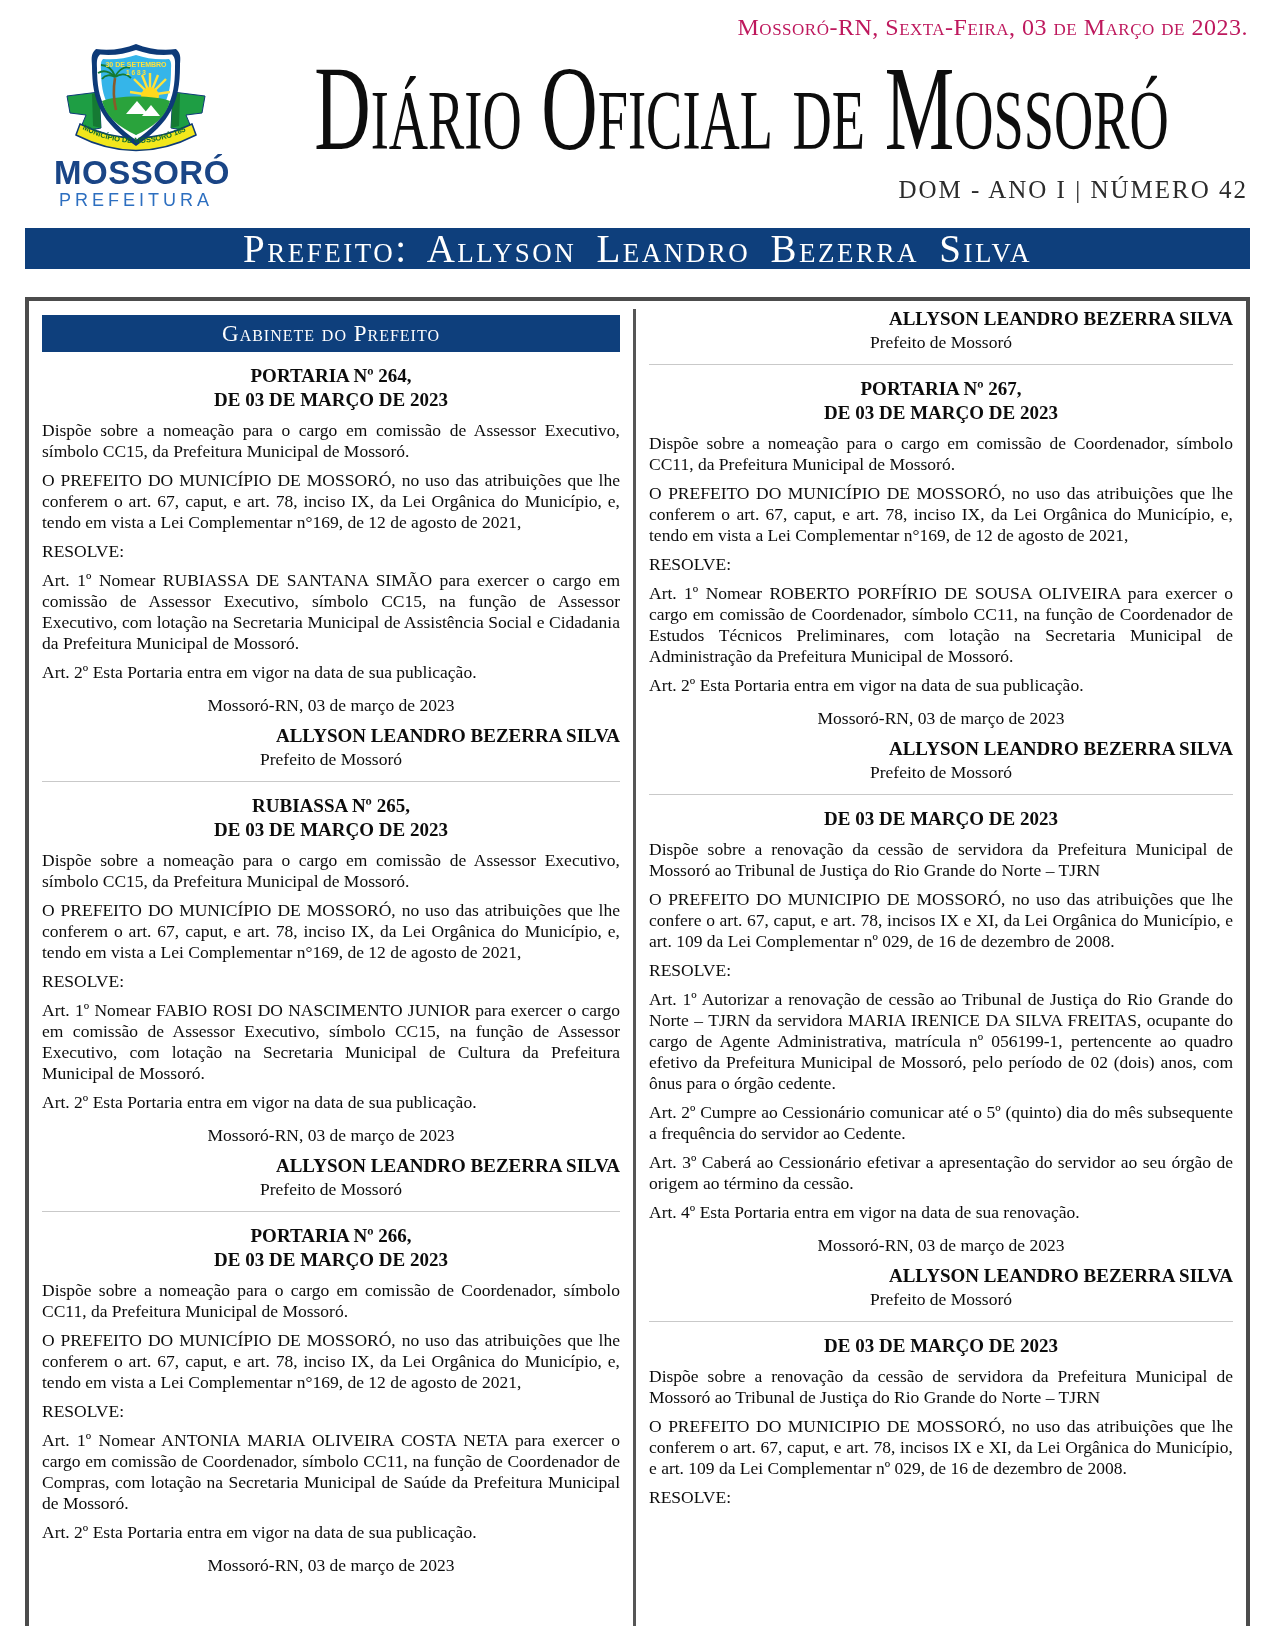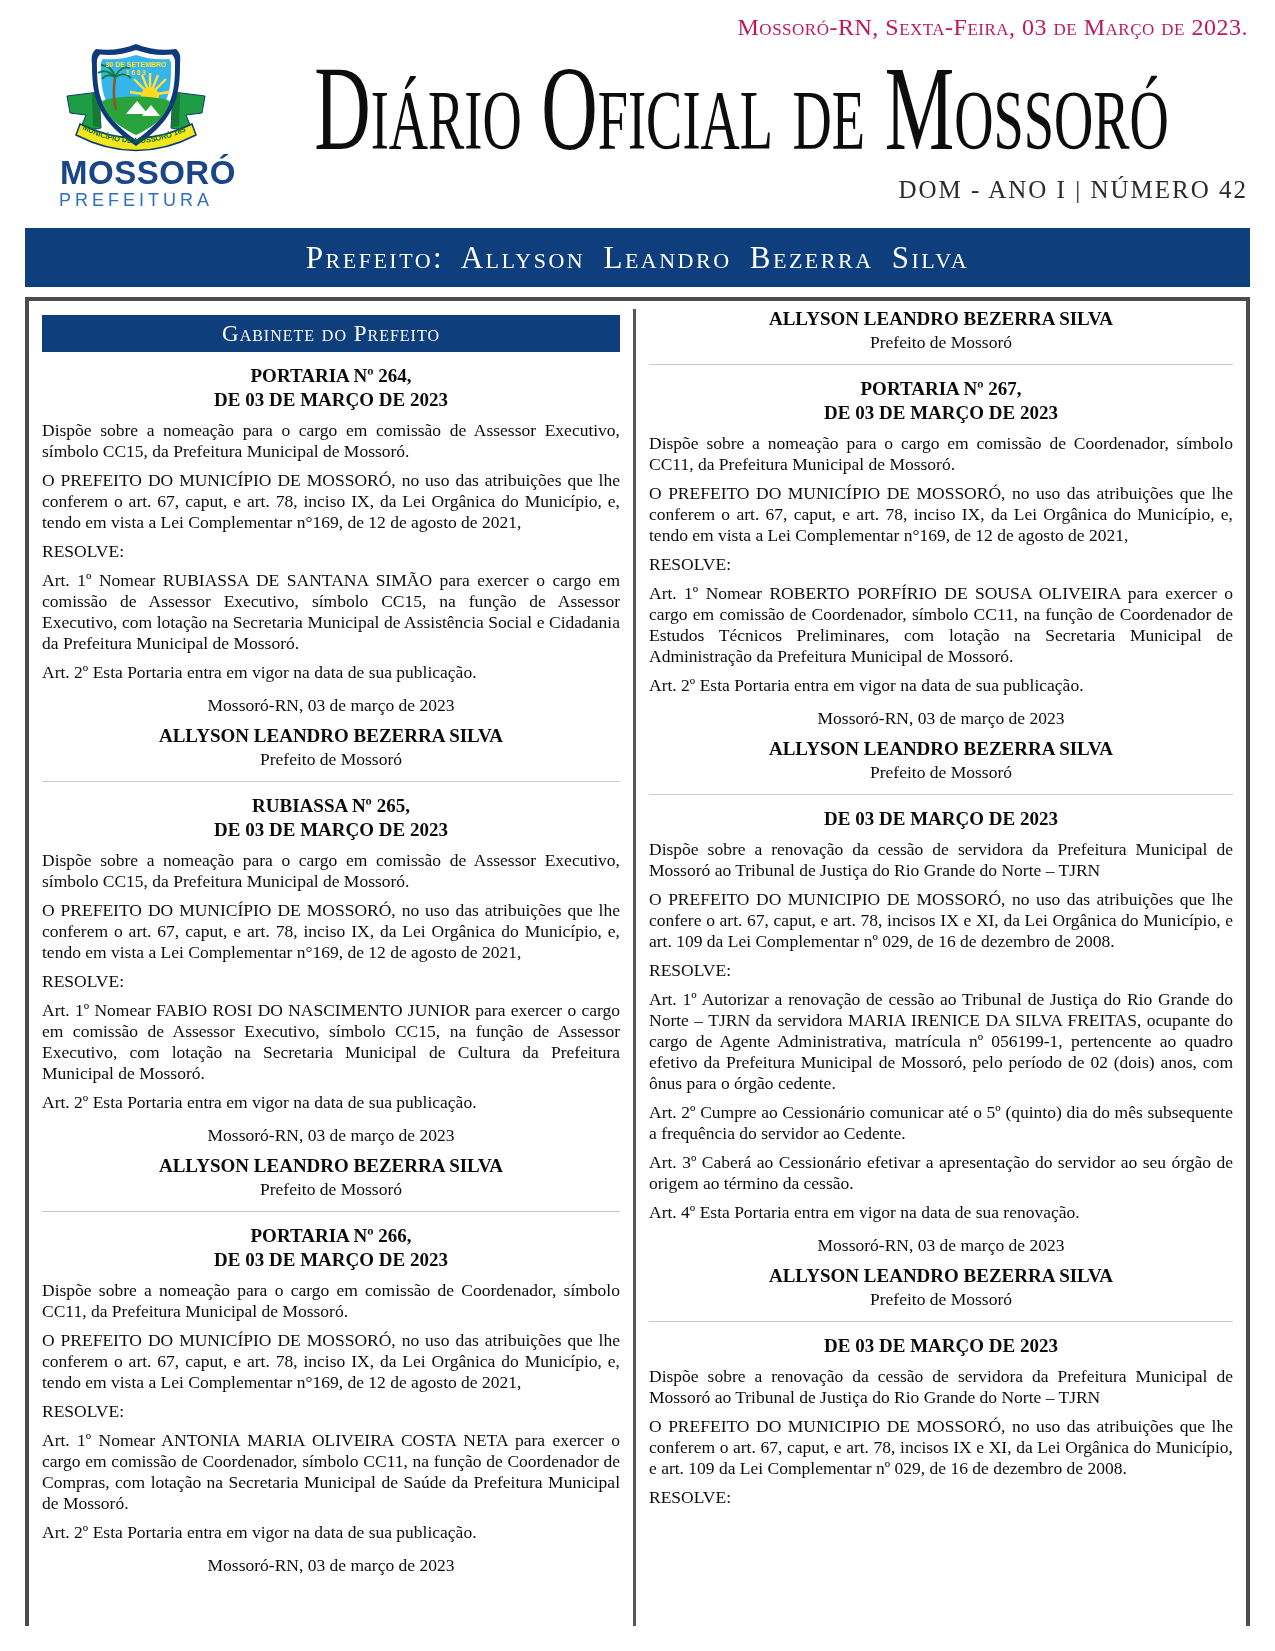--- a/index.html
+++ b/index.html
@@ -4,48 +4,48 @@
 <style>
   html,body{margin:0;padding:0;background:#ffffff;}
   .page{position:relative;width:1275px;height:1651px;background:#fff;overflow:hidden;
         font-family:"Liberation Serif","DejaVu Serif",serif;color:#0c0c0c;}
 
   
   .date-line{position:absolute;top:14px;right:27px;font-variant:small-caps;
              font-size:24px;letter-spacing:0.5px;color:#be185d;white-space:nowrap;}
   .logo{position:absolute;left:54px;top:40px;width:164px;text-align:center;}
   .logo-city{font-family:"Liberation Sans","DejaVu Sans",sans-serif;font-weight:bold;
-             font-size:33px;line-height:1.05;color:#1a4586;letter-spacing:0.5px;margin-left:6px;}
+             font-size:33px;line-height:1.05;color:#1a4586;letter-spacing:0.5px;}
   .logo-org{font-family:"Liberation Sans","DejaVu Sans",sans-serif;font-size:18px;
             line-height:1.1;color:#2d6fc0;letter-spacing:4px;}
   .masthead-title{position:absolute;left:235px;right:27px;top:46px;height:124px;
                   display:flex;align-items:center;justify-content:center;
                   font-variant:small-caps;font-size:92px;color:#0d0d0d;white-space:nowrap;
                   transform:scale(0.85,1.32);transform-origin:center;}
   .edition-line{position:absolute;right:27px;top:176px;font-size:25px;
                 letter-spacing:2px;color:#2b2b2b;white-space:nowrap;}
-  .prefeito-bar{position:absolute;left:25px;right:25px;top:228px;height:59px;
+  .prefeito-bar{position:absolute;left:25px;right:25px;top:228px;height:41px;
                 background:#0e3f7c;color:#ffffff;display:flex;align-items:center;
-                justify-content:center;font-variant:small-caps;font-size:31px;
+                justify-content:center;font-variant:small-caps;font-size:39px;
                 letter-spacing:2.5px;word-spacing:8px;}
 
   
   .content-box{position:absolute;left:25px;right:25px;top:297px;height:1325px;
                border:4px solid #4c4c4c;border-bottom:none;overflow:hidden;background:#fff;}
   .col-divider{position:absolute;left:604px;top:8px;bottom:0;width:3px;background:#565656;}
   .col-left{position:absolute;left:13px;top:14px;width:578px;}
   .col-right{position:absolute;left:620px;top:4px;width:584px;}
 
   .section-header{background:#0e3f7c;color:#fff;text-align:center;font-variant:small-caps;
                   font-size:23px;height:37px;line-height:37px;letter-spacing:1px;margin-bottom:12px;}
 
   .art-title{text-align:center;font-weight:bold;font-size:19px;line-height:24px;margin:12px 0 8px;}
   p.body{font-size:17.5px;line-height:21px;text-align:justify;margin:0 0 8px;}
   .place-date{font-size:17.5px;line-height:21px;text-align:center;margin:12px 0 8px;}
-  .sig-name{font-size:19px;line-height:24px;font-weight:bold;text-align:center;margin:2px 0 1px;}
+  .sig-name{font-size:19px;line-height:24px;font-weight:bold;text-align:right;margin:2px 0 1px;}
   .sig-role{font-size:17.5px;line-height:21px;text-align:center;margin:0 0 8px;}
   hr.sep{border:none;border-top:1px solid #c9c9c9;margin:11px 0;}
 </style>
 </head>
 <body>
 
 <div class="page">
 
   <div class="date-line">Mossoró-RN, Sexta-Feira, 03 de Março de 2023.</div>
 

